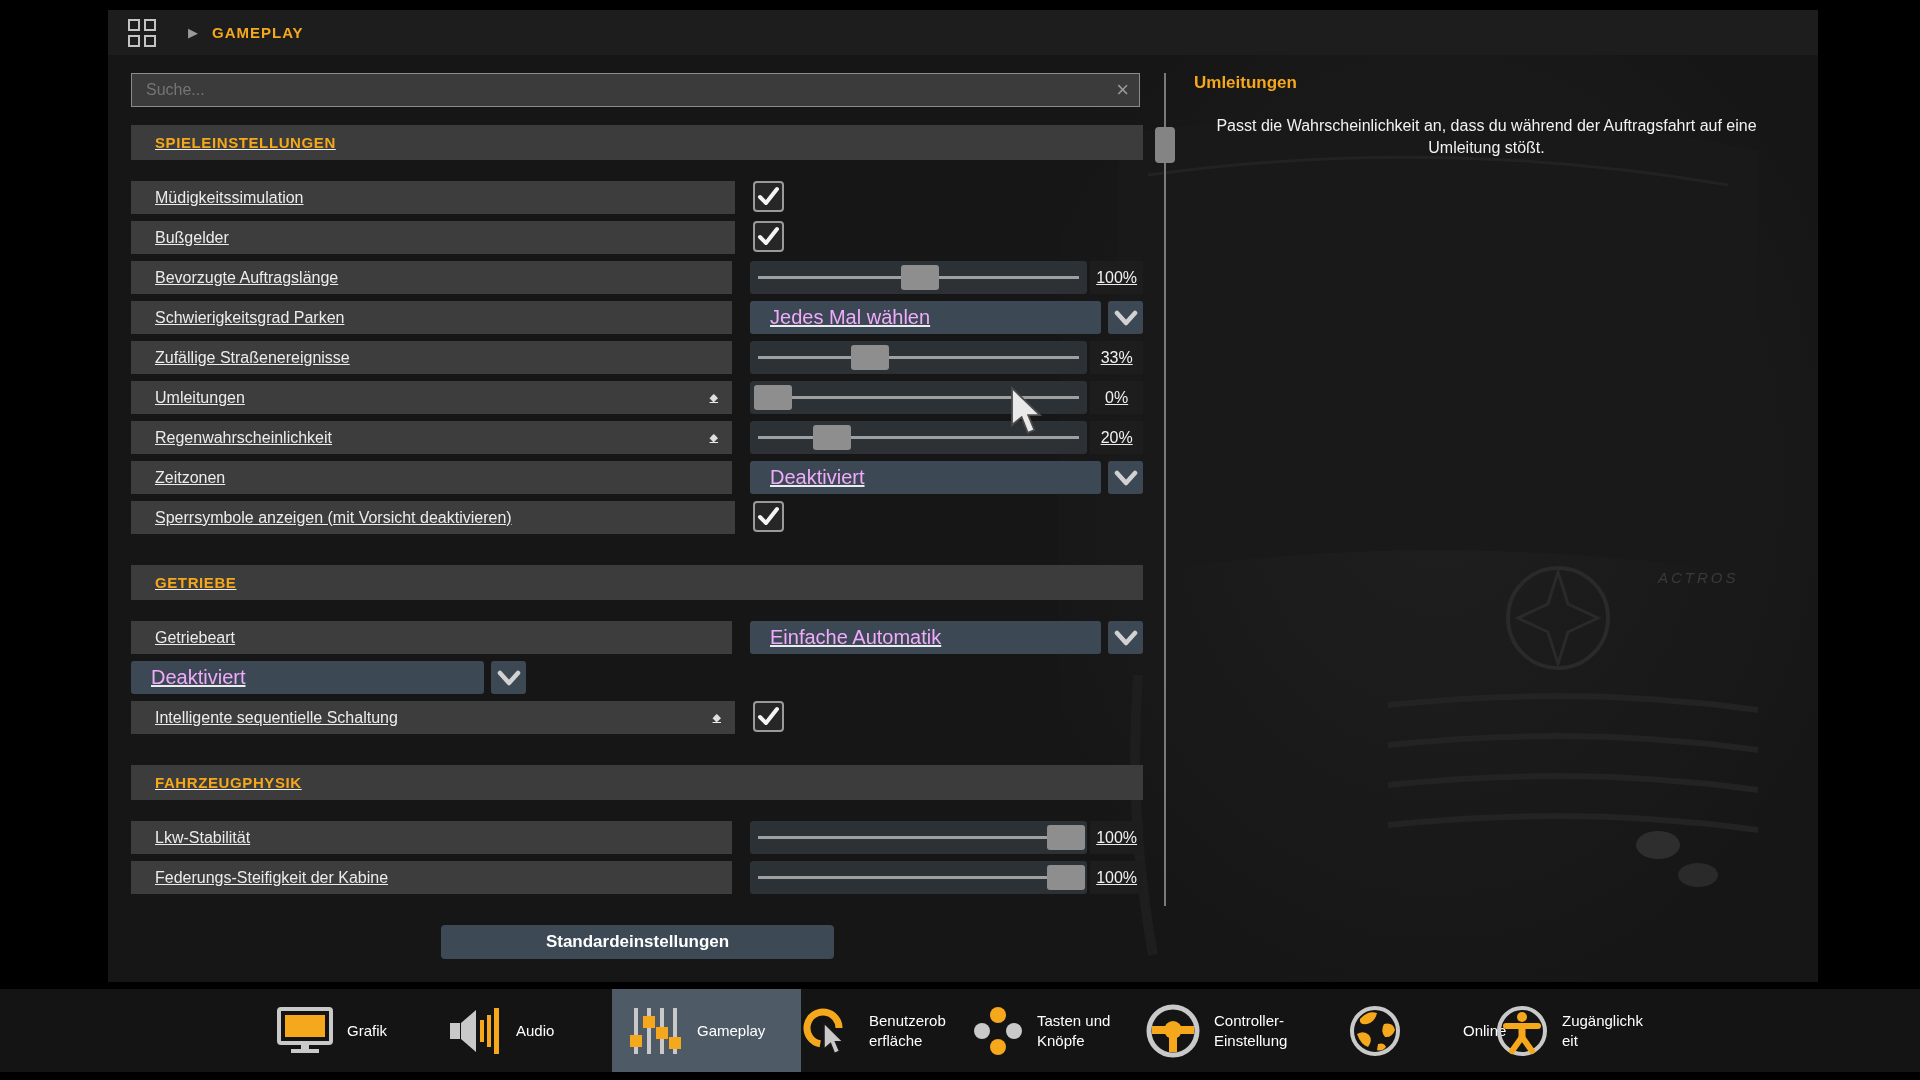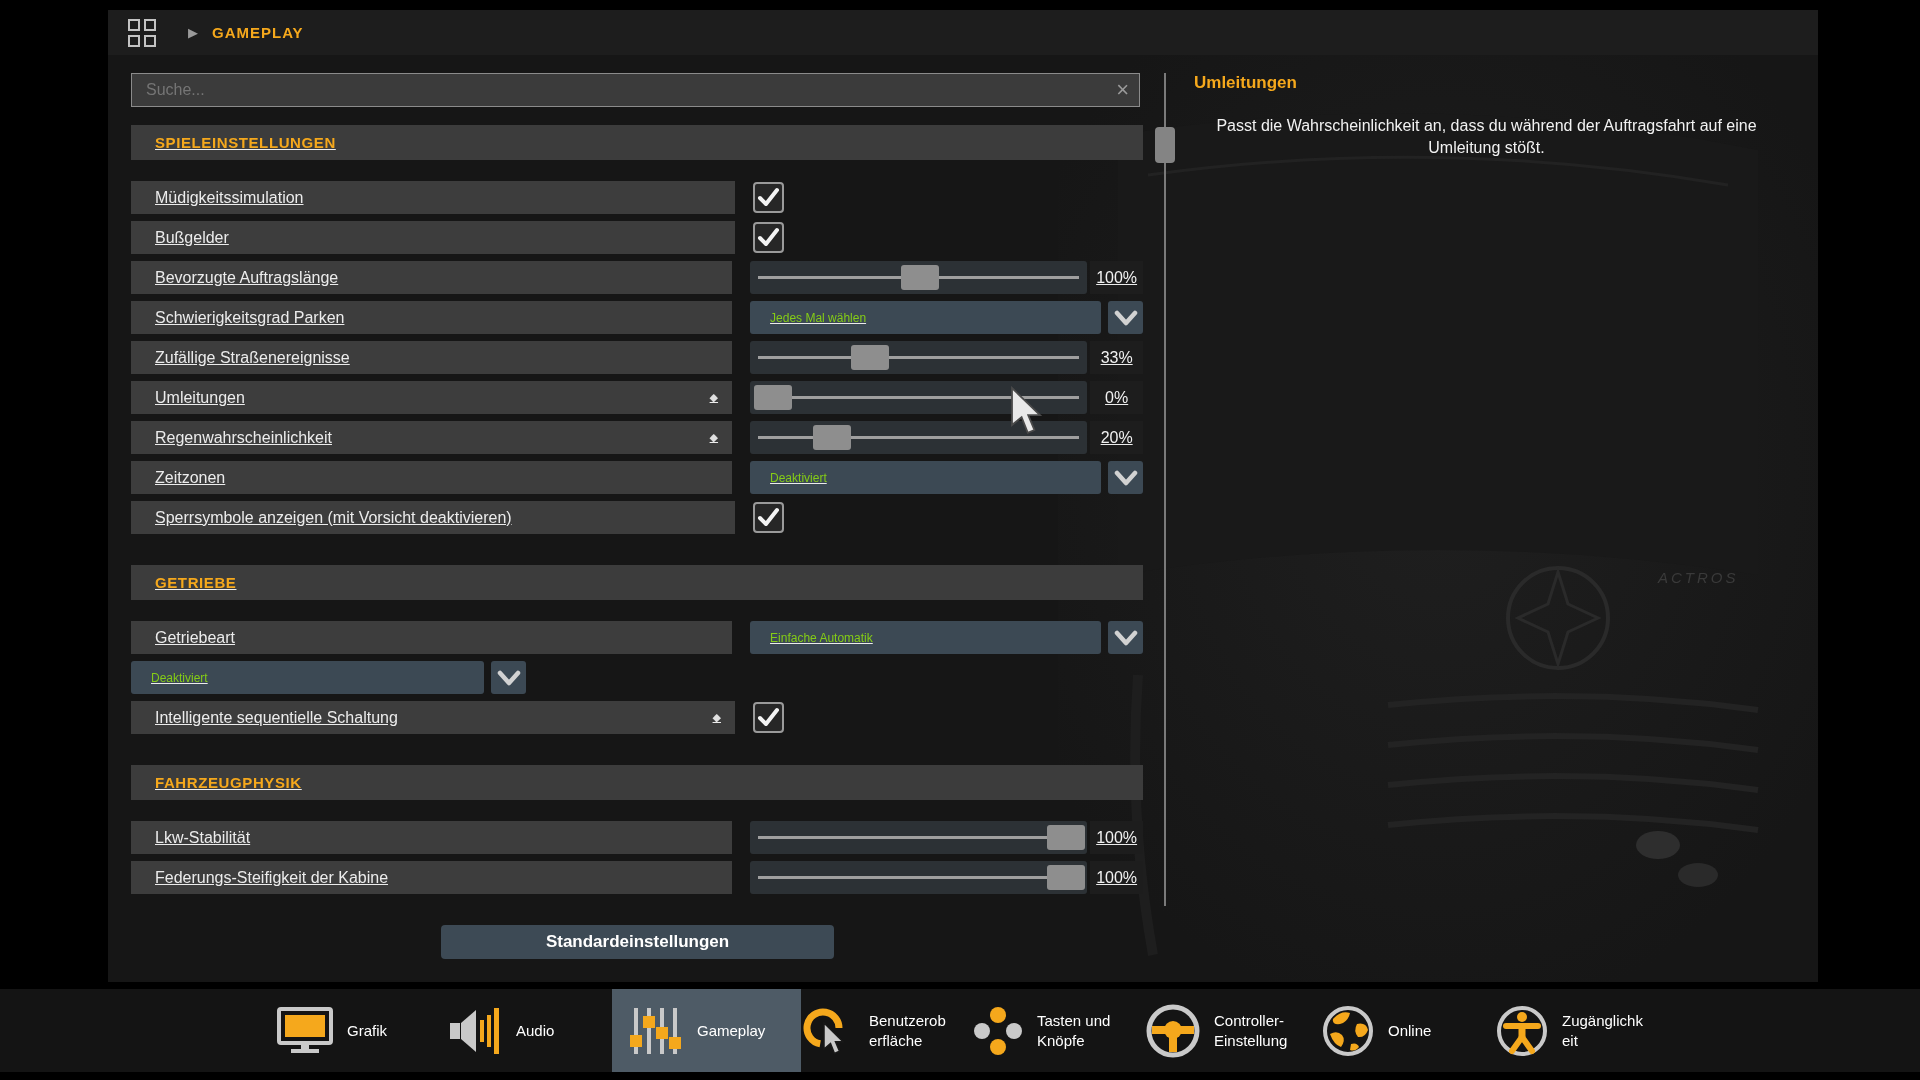--- a/index.html
+++ b/index.html
@@ -24,37 +24,37 @@
                     font-size:16px;padding-left:14px;font-family:inherit;}
   .search-clear{color:#9a9a9a;font-size:22px;line-height:22px;padding:0 10px;cursor:pointer;}
 
   
   .list{position:absolute;left:23px;top:70px;width:1012px;text-decoration:underline;}
   .sec-header{width:1012px;height:35px;background:#3c3c3c;display:flex;align-items:center;
               margin-bottom:21px;}
   .sec-header span{margin-left:24px;color:#f5a81c;font-weight:bold;font-size:15px;letter-spacing:.6px;}
   .section{margin-bottom:31px;}
   .section:last-child{margin-bottom:0;}
-  .row{display:flex;height:33px;margin-bottom:7px;align-items:center;}
+  .row{display:flex;height:33px;margin-bottom:7px;align-items:flex-start;}
   .row-label{width:604px;height:33px;background:#3d3d3d;margin-right:18px;display:flex;
              align-items:center;justify-content:space-between;padding:0 14px 0 24px;box-sizing:border-box;}
   .row-label .lbl{font-size:16px;color:#ececec;white-space:nowrap;}
   .row-label .diamond{color:#e0e0e0;font-size:11px;}
 
   .checkbox{width:31px;height:31px;background:#262626;border:2px solid #9a9a9a;border-radius:4px;
             box-sizing:border-box;display:flex;align-items:center;justify-content:center;cursor:pointer;}
 
   .slider{width:339px;height:33px;background:#2c3135;border-radius:3px;position:relative;cursor:pointer;}
   .slider .track{position:absolute;left:8px;right:8px;top:15px;height:3px;background:#9f9f9f;}
   .slider .handle{position:absolute;top:4px;width:38px;height:25px;background:#8e8e8e;border-radius:3px;}
   .pct{width:53px;height:33px;margin-left:3px;background:#1d1d1d;display:flex;align-items:center;
        justify-content:center;font-size:16px;color:#f2f2f2;}
 
   .dropdown{width:353px;height:33px;background:#3c4954;border-radius:3px;display:flex;align-items:center;cursor:pointer;}
-  .dropdown span{margin-left:20px;font-size:12px;color:#84cc16;white-space:nowrap;}
+  .dropdown span{margin-left:20px;font-size:20px;color:#f0abfc;white-space:nowrap;}
   .dd-chevron{width:35px;height:33px;margin-left:7px;background:#3c4954;border-radius:3px;
               display:flex;align-items:center;justify-content:center;cursor:pointer;}
 
   
   .scroll-track{position:absolute;left:1056px;top:18px;width:2px;height:833px;background:#7a7a7a;}
   .scroll-thumb{position:absolute;left:1047px;top:72px;width:20px;height:36px;background:#848484;
                 border-radius:4px;cursor:pointer;}
 
   
   .info{position:absolute;left:1086px;top:18px;width:600px;}
@@ -380,21 +380,21 @@
         <svg width="56" height="56" viewBox="0 0 56 56">
           <circle cx="28" cy="28" r="24" fill="none" stroke="#c9c9c9" stroke-width="5"></circle>
           <line x1="7" y1="27" x2="49" y2="27" stroke="#f5a81c" stroke-width="8"></line>
           <line x1="28" y1="28" x2="28" y2="49" stroke="#f5a81c" stroke-width="8"></line>
           <circle cx="28" cy="27" r="9" fill="#f5a81c"></circle>
         </svg>
       </span>
                  <span class="nav-label">Controller-
 Einstellung</span>
     </div>
-    <div class="nav-item" style="left: 1321px;">
+    <div class="nav-item" style="left: 1348px; gap: 48px;">
       <span style="display:flex;">
         <svg width="54" height="54" viewBox="0 0 54 54">
           <circle cx="27" cy="27" r="23" fill="none" stroke="#c9c9c9" stroke-width="4"></circle>
           <path fill="#f5a81c" d="M12,15 Q20,6 29,9 Q27,18 19,20 Q11,21 12,15 Z"></path>
           <path fill="#f5a81c" d="M9,30 Q16,26 21,31 Q25,36 20,43 Q13,41 9,30 Z"></path>
           <path fill="#f5a81c" d="M36,20 Q45,18 47,26 Q44,34 37,33 Q32,27 36,20 Z"></path>
           <path fill="#f5a81c" d="M30,40 Q36,38 38,43 Q34,48 29,46 Z"></path>
         </svg>
       </span>
                  <span class="nav-label">Online</span>

